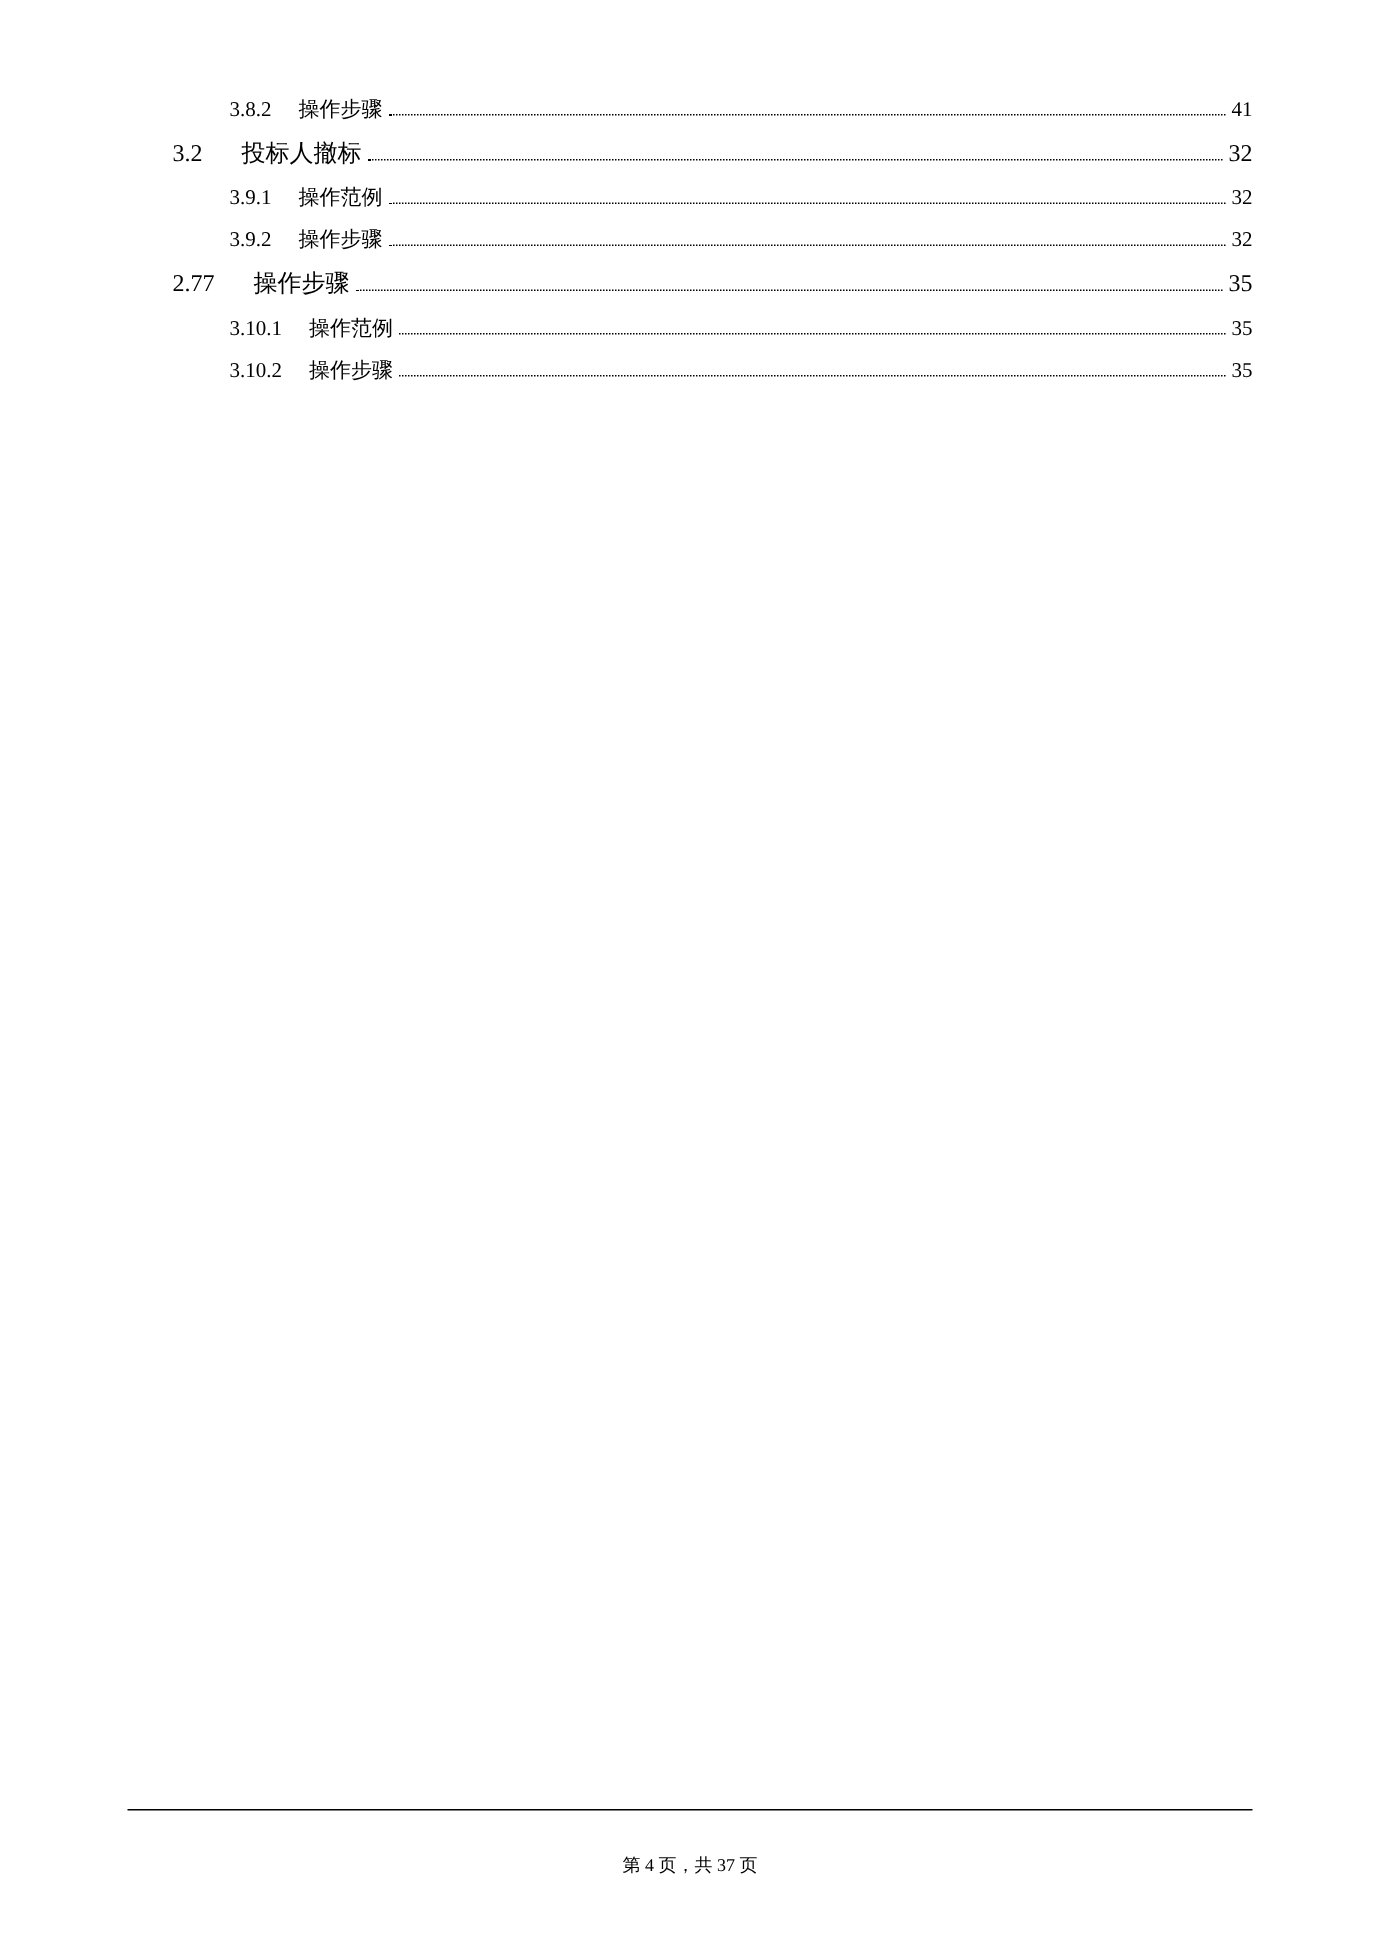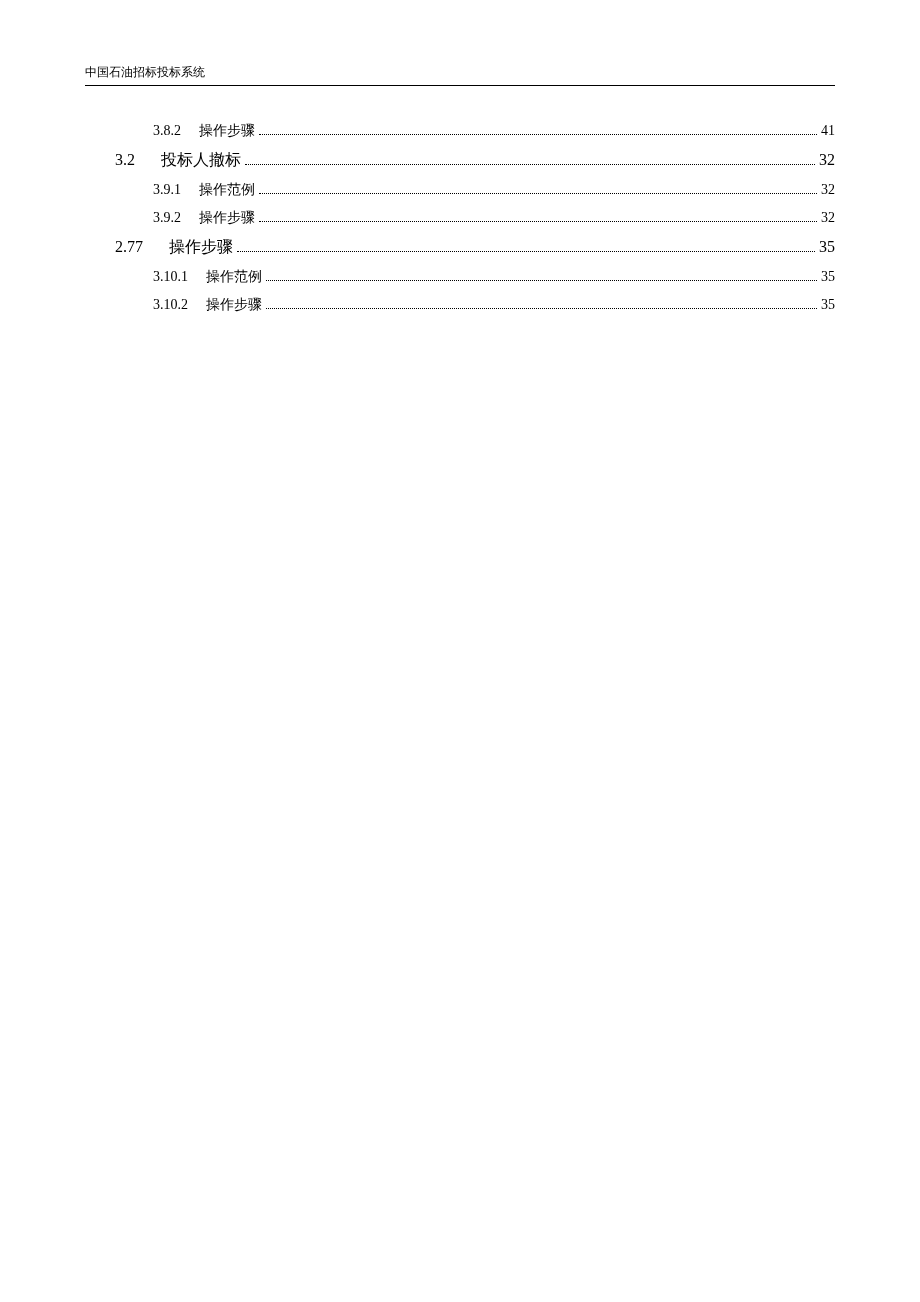--- a/index.html
+++ b/index.html
@@ -79,23 +79,20 @@
     .footer-text {
       text-align: center;
       font-size: 12px;
       color: #000;
     }
   </style>
 </head>
 <body>
 
 <div class="page">
-  <div class="header">
-    <div class="header-text">中国石油招标投标系统</div>
-  </div>
 
   <div class="toc">
     <div class="toc-entry level2">
       <span class="toc-number">3.8.2</span>
       <span class="toc-title">操作步骤</span>
       <span class="toc-dots"></span>
       <span class="toc-page">41</span>
     </div>
     <div class="toc-entry level1">
       <span class="toc-number">3.2</span>
@@ -128,13 +125,17 @@
       <span class="toc-page">35</span>
     </div>
     <div class="toc-entry level2">
       <span class="toc-number">3.10.2</span>
       <span class="toc-title">操作步骤</span>
       <span class="toc-dots"></span>
       <span class="toc-page">35</span>
     </div>
   </div>
 
+  <div class="footer">
+    <div class="footer-line"></div>
+    <div class="footer-text">第 4 页，共 37 页</div>
+  </div>
 </div>
 
 </body></html>

